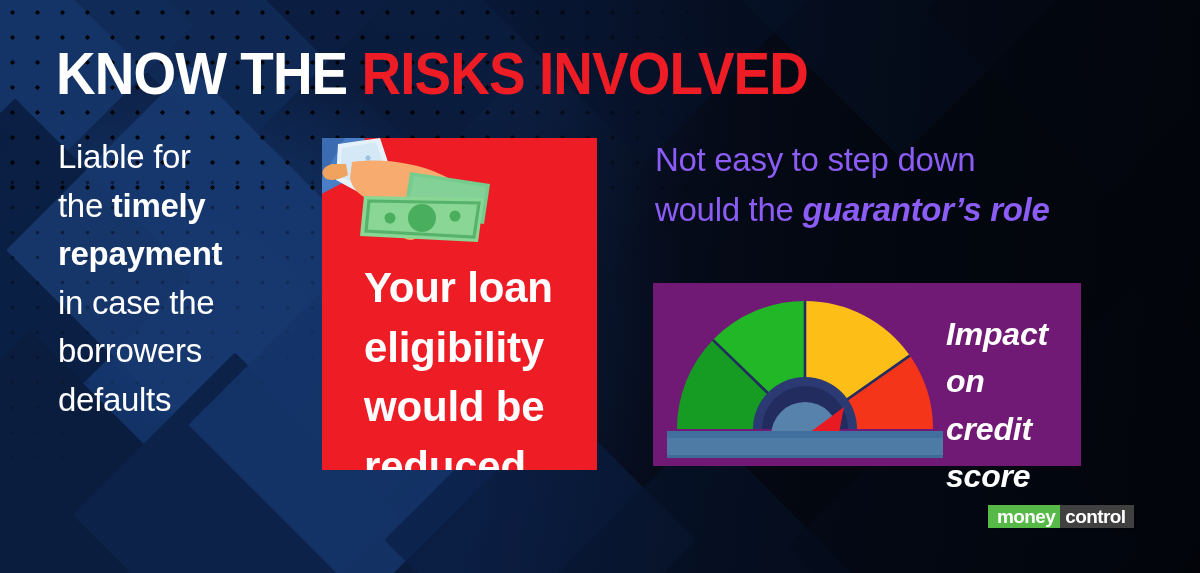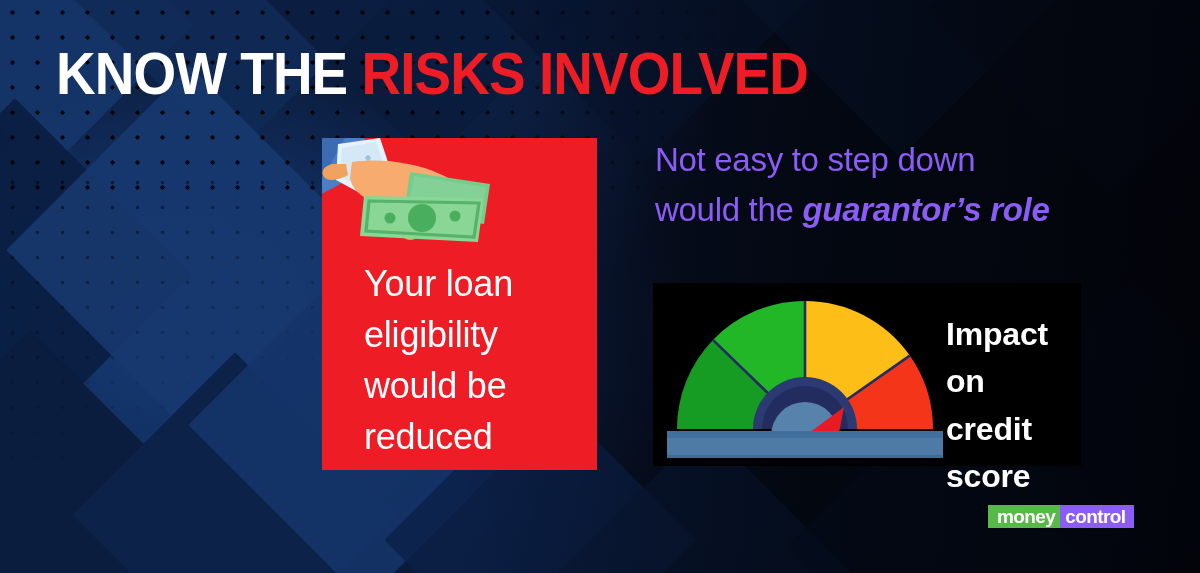--- a/index.html
+++ b/index.html
@@ -81,42 +81,43 @@
   #red-card {
     position:absolute; left:322px; top:138px;
     width:275px; height:332px;
     background:#ee1c25;
     overflow:hidden;
   }
   #money-art { position:absolute; left:-4px; top:-2px; width:190px; height:124px; }
   #red-card-text {
     position:absolute; left:42px; top:120px; right:4px;
     color:#ffffff;
-    font-size:36px;
-    font-weight:normal;
+    font-size:42px;
+    font-weight:bold;
     line-height:1.42;
     letter-spacing:-.2px;
   }
 
   
   #right-text {
     position:absolute; left:655px; top:135px;
     width:500px;
     color:#8b5cf6;
     font-size:33px;
     line-height:1.5;
     letter-spacing:-.3px;
   }
   #right-text b { font-weight:bold;font-style:italic; }
 
   
   #gauge-panel {
     position:absolute; left:653px; top:283px;
     width:428px; height:183px;
-    background:#000000;
+    background:#701a75;
+    font-style:italic;
   }
   #gauge-svg { position:absolute; left:10px; top:6px; width:285px; height:172px; }
   #gauge-label {
     position:absolute; left:293px; top:28px; right:8px;
     color:#ffffff;
     font-size:32px;
     font-weight:bold;
     line-height:1.48;
     letter-spacing:-.2px;
   }
@@ -132,21 +133,21 @@
   #logo .seg {
     display:flex; align-items:center;
     color:#ffffff;
     font-size:19px;
     font-weight:bold;
     letter-spacing:-.6px;
     padding:0 5px;
     line-height:1;
   }
   #logo .money   { background:#57b947; padding-left:9px; }
-  #logo .control { background:#8b5cf6; padding-right:9px; }
+  #logo .control { background:#404040; padding-right:9px; }
 </style>
 </head>
 <body>
 
 <div id="stage">
 
   <div class="bg-base"></div>
 
   <div class="bg-diamonds">
     <div class="dm" style="left:-60px;  top:-80px;  width:210px; height:210px; background:#16376d; opacity:.85;"></div>
@@ -166,20 +167,28 @@
     <div class="dm" style="left:840px;  top:420px;  width:250px; height:250px; background:#061027; opacity:.55;"></div>
     <div class="dm" style="left:1020px; top:330px;  width:230px; height:230px; background:#050c1c; opacity:.6;"></div>
   </div>
 
   <div class="bg-dots"></div>
   <div class="bg-dots2"></div>
   <div class="bg-vignette"></div>
 
   <h1 id="title"><span class="w">KNOW THE </span><span class="r">RISKS INVOLVED</span></h1>
 
+  <div id="left-text">
+    <span>Liable for</span><br>
+    <span>the </span><b>timely</b><br>
+    <b>repayment</b><br>
+    <span>in case the</span><br>
+    <span>borrowers</span><br>
+    <span>defaults</span>
+  </div>
 
   <div id="red-card">
 
     <svg id="money-art" viewBox="0 0 190 124">
 
       <path d="M0 0 L48 0 L30 44 L0 60 Z" fill="#4a7fc7"></path>
       <path d="M0 0 L28 0 L6 40 L0 46 Z" fill="#3b6bb0"></path>
 
       <path d="M20 8 L62 2 L74 38 L40 56 L18 44 Z" fill="#e5f2fb"></path>
       <path d="M24 12 L58 6 L68 36 L40 50 L22 40 Z" fill="#d4e8f6"></path>

